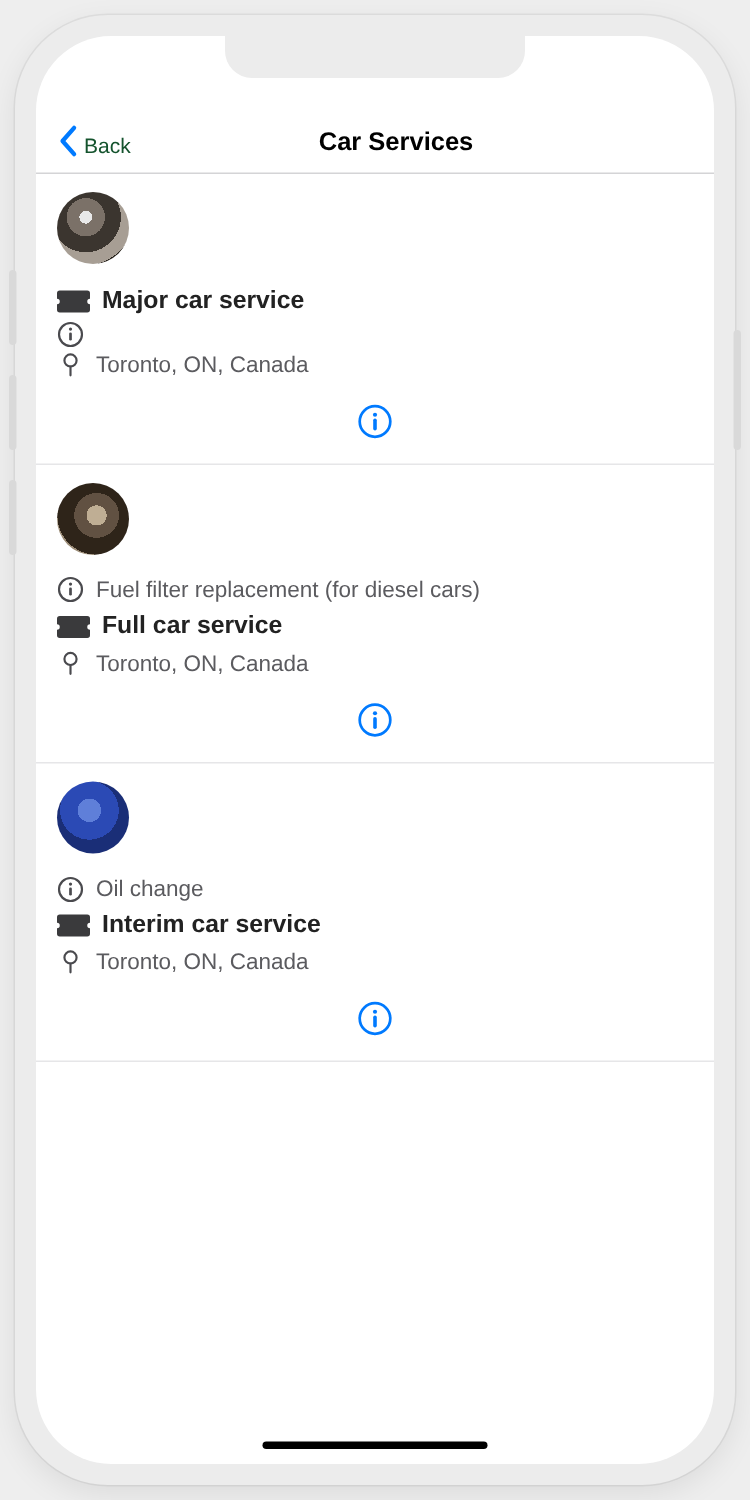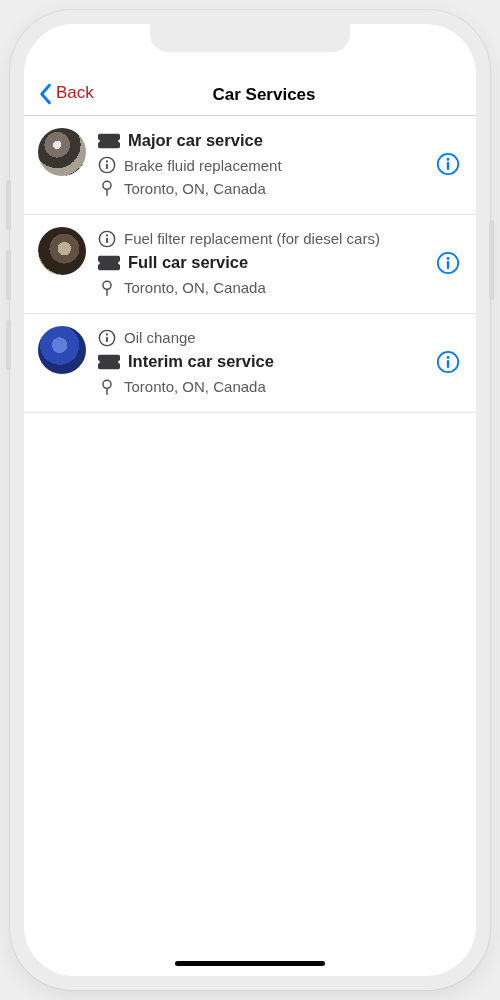--- a/index.html
+++ b/index.html
@@ -71,42 +71,43 @@
       justify-content: center;
       position: relative;
       border-bottom: 1px solid #d4d4d6;
       padding-bottom: 10px;
     }
     .back {
       position: absolute;
       left: 14px;
       bottom: 10px;
       display: flex;
-      align-items: flex-start;
-      color: #b91c1c;
-      font-size: 17px;
+      align-items: flex-end;
+      color: #14532d;
+      font-size: 14px;
       gap: 4px;
       cursor: pointer;
     }
     .back svg { width: 14px; height: 22px; }
     .title {
       font-size: 17px;
       font-weight: 600;
       color: #000;
       margin-left: 28px;
     }
     
     .list { flex: 1; overflow-y: auto; }
     .row {
       display: flex;
       align-items: flex-start;
       padding: 12px 14px 14px 14px;
       border-bottom: 1px solid #e6e6e8;
       gap: 12px;
       cursor: pointer;
+      flex-direction: column;
     }
     .avatar {
       width: 48px;
       height: 48px;
       border-radius: 50%;
       flex-shrink: 0;
       background-size: cover;
       background-position: center;
     }
     .avatar.a1 { background: radial-gradient(circle at 40% 35%, #e8e8e8 0 10%, #7b7168 10% 30%, #3b352f 30% 55%, #a79e94 55% 75%, #252019 75% 100%); }
@@ -158,21 +159,20 @@
               <path d="M2 0h20a2 2 0 0 1 2 2v4a2 2 0 0 0 0 4v4a2 2 0 0 1-2 2H2a2 2 0 0 1-2-2v-4a2 2 0 0 0 0-4V2a2 2 0 0 1 2-2z M9 4h2v2H9z M9 7h2v2H9z M9 10h2v2H9z" fill="#3a3a3c"></path>
             </svg>
             <span>Major car service</span>
           </div>
           <div class="line">
             <svg viewBox="0 0 20 20">
               <circle cx="10" cy="10" r="8.5" fill="none" stroke="#4a4a4e" stroke-width="1.6"></circle>
               <circle cx="10" cy="6" r="1.2" fill="#4a4a4e"></circle>
               <rect x="9" y="8.5" width="2" height="6" rx="1" fill="#4a4a4e"></rect>
             </svg>
-            <span>Brake fluid replacement</span>
           </div>
           <div class="line">
             <svg class="pin-ico" viewBox="0 0 20 20">
               <circle cx="10" cy="7" r="4.5"></circle>
               <line x1="10" y1="11.5" x2="10" y2="18"></line>
             </svg>
             <span>Toronto, ON, Canada</span>
           </div>
         </div>
         <div class="info-btn">

